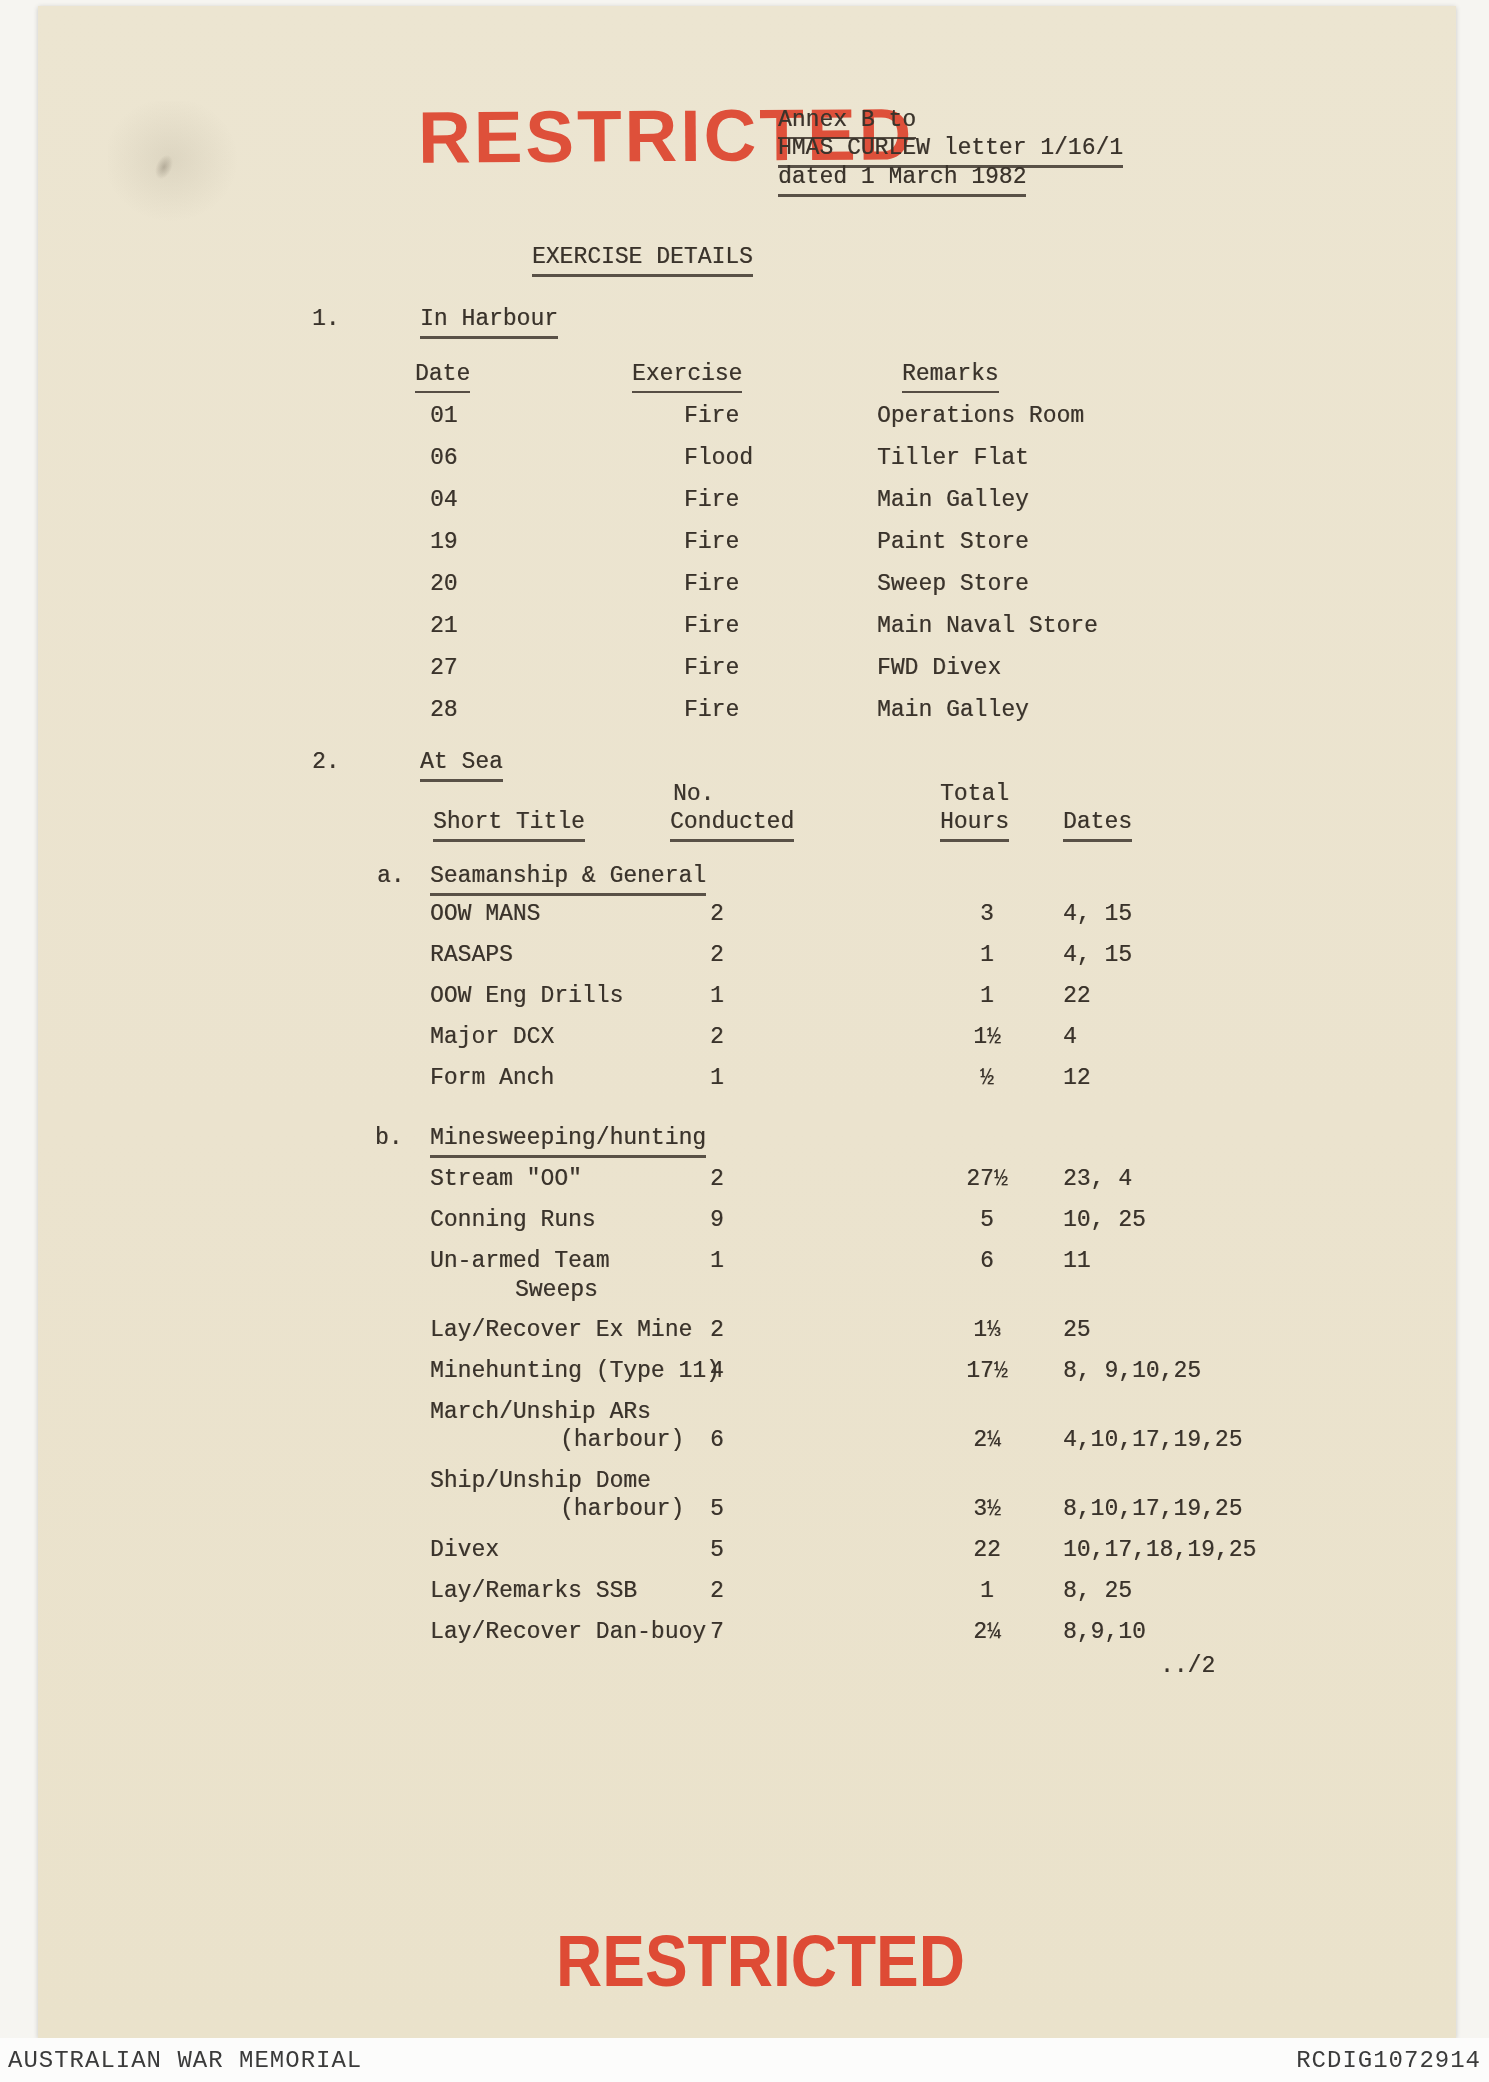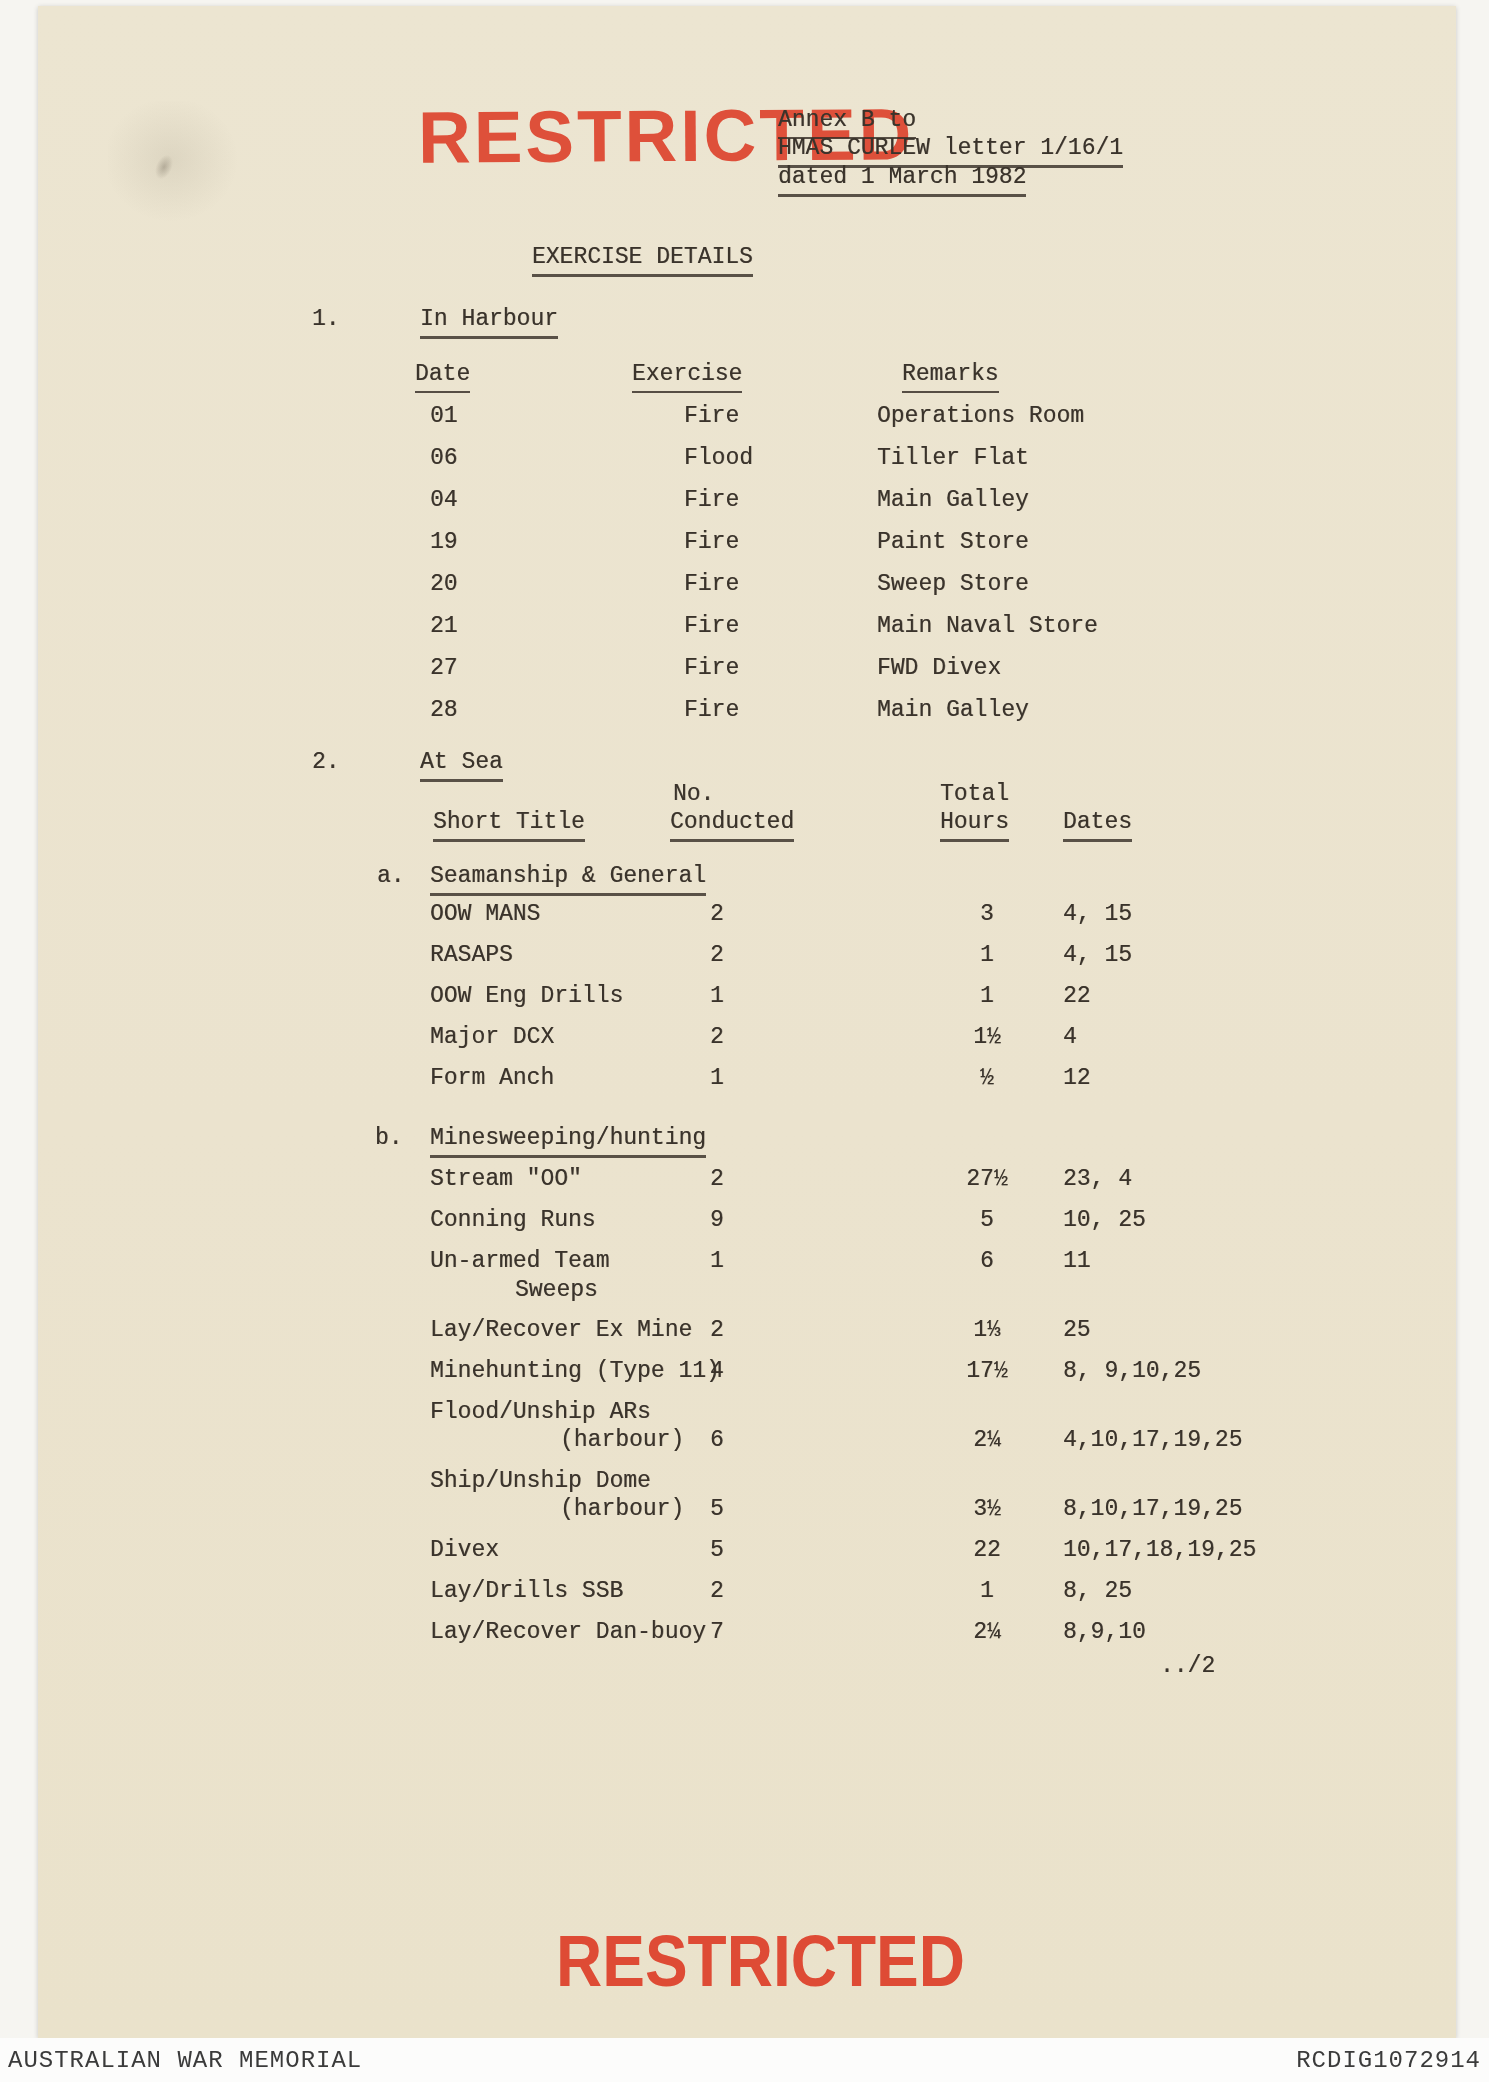--- a/index.html
+++ b/index.html
@@ -184,21 +184,21 @@
     <span class="t c-hr">1⅓</span>
     <span class="t c-dt">25</span>
   </div>
   <div class="row" style="top:1357px">
     <span class="t c-st">Minehunting (Type 11)</span>
     <span class="t c-no">4</span>
     <span class="t c-hr">17½</span>
     <span class="t c-dt">8, 9,10,25</span>
   </div>
   <div class="row" style="top:1398px">
-    <span class="t c-st">Flood/Unship ARs</span>
+    <span class="t c-st">March/Unship ARs</span>
   </div>
   <div class="row" style="top:1426px">
     <span class="t ind-harbour">(harbour)</span>
     <span class="t c-no">6</span>
     <span class="t c-hr">2¼</span>
     <span class="t c-dt">4,10,17,19,25</span>
   </div>
   <div class="row" style="top:1467px">
     <span class="t c-st">Ship/Unship Dome</span>
   </div>
@@ -208,21 +208,21 @@
     <span class="t c-hr">3½</span>
     <span class="t c-dt">8,10,17,19,25</span>
   </div>
   <div class="row" style="top:1536px">
     <span class="t c-st">Divex</span>
     <span class="t c-no">5</span>
     <span class="t c-hr">22</span>
     <span class="t c-dt">10,17,18,19,25</span>
   </div>
   <div class="row" style="top:1577px">
-    <span class="t c-st">Lay/Drills SSB</span>
+    <span class="t c-st">Lay/Remarks SSB</span>
     <span class="t c-no">2</span>
     <span class="t c-hr">1</span>
     <span class="t c-dt">8, 25</span>
   </div>
   <div class="row" style="top:1618px">
     <span class="t c-st">Lay/Recover Dan-buoy</span>
     <span class="t c-no">7</span>
     <span class="t c-hr">2¼</span>
     <span class="t c-dt">8,9,10</span>
   </div>

